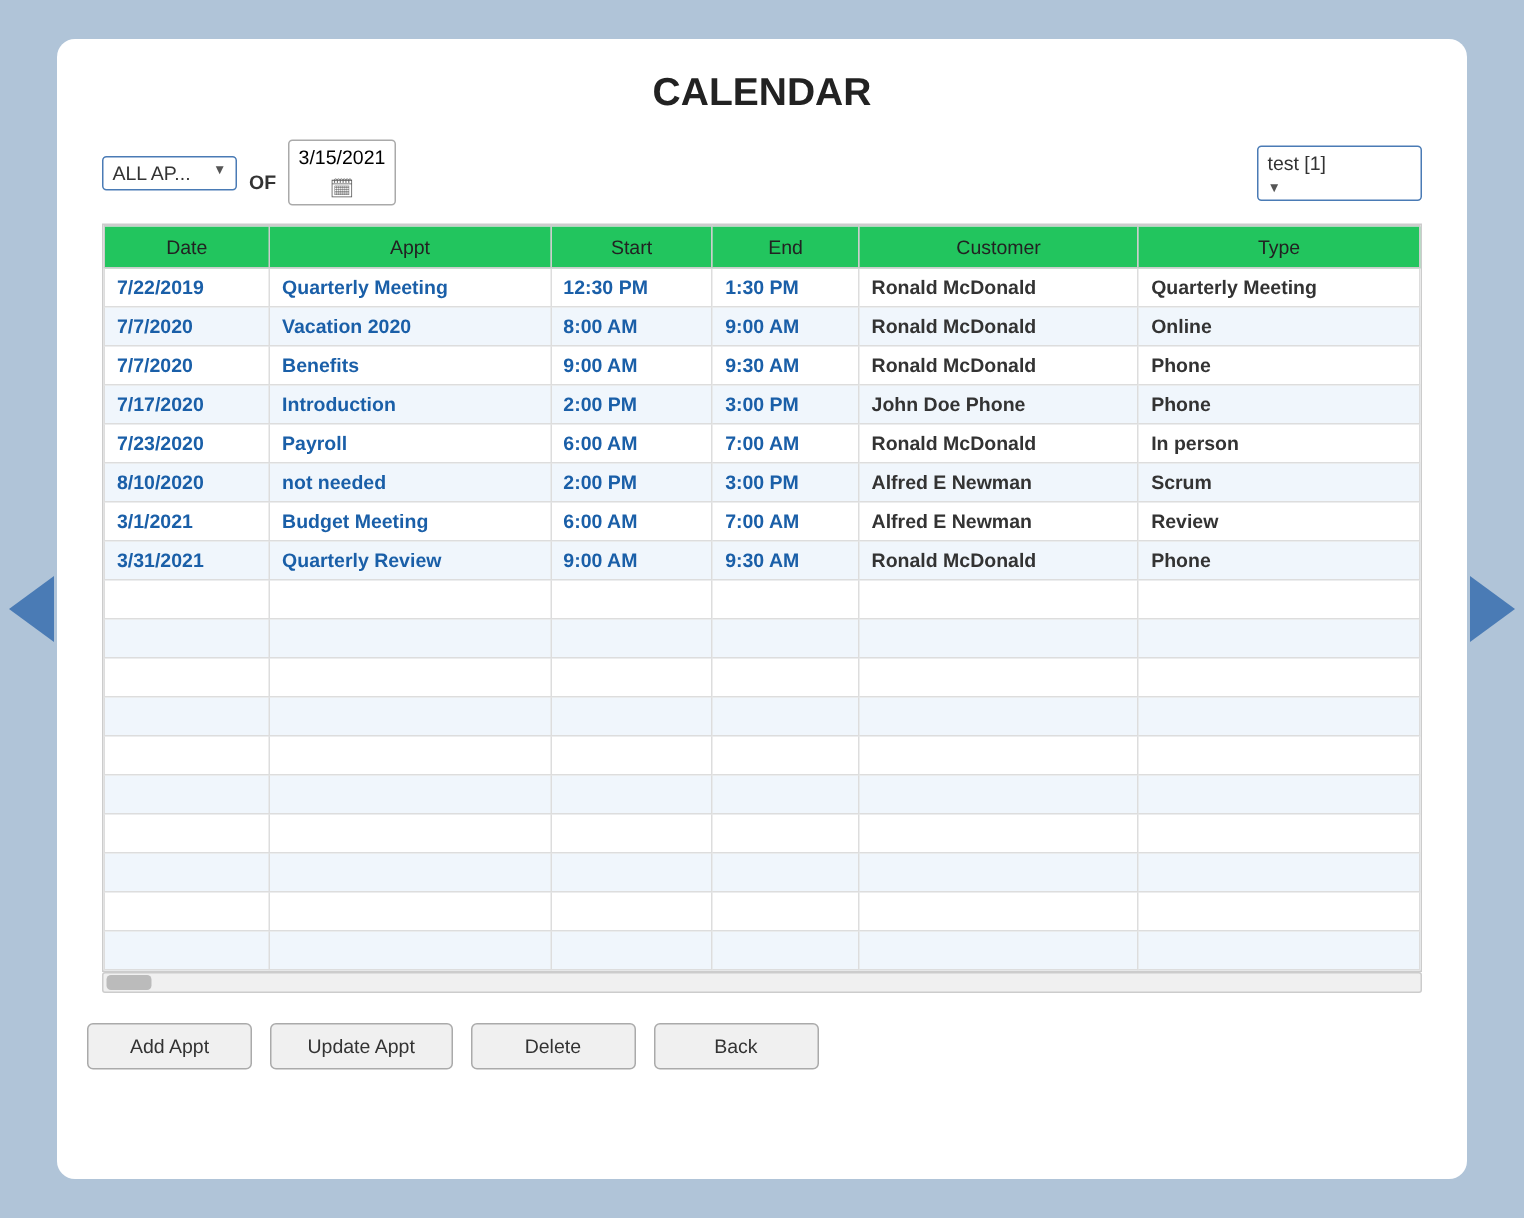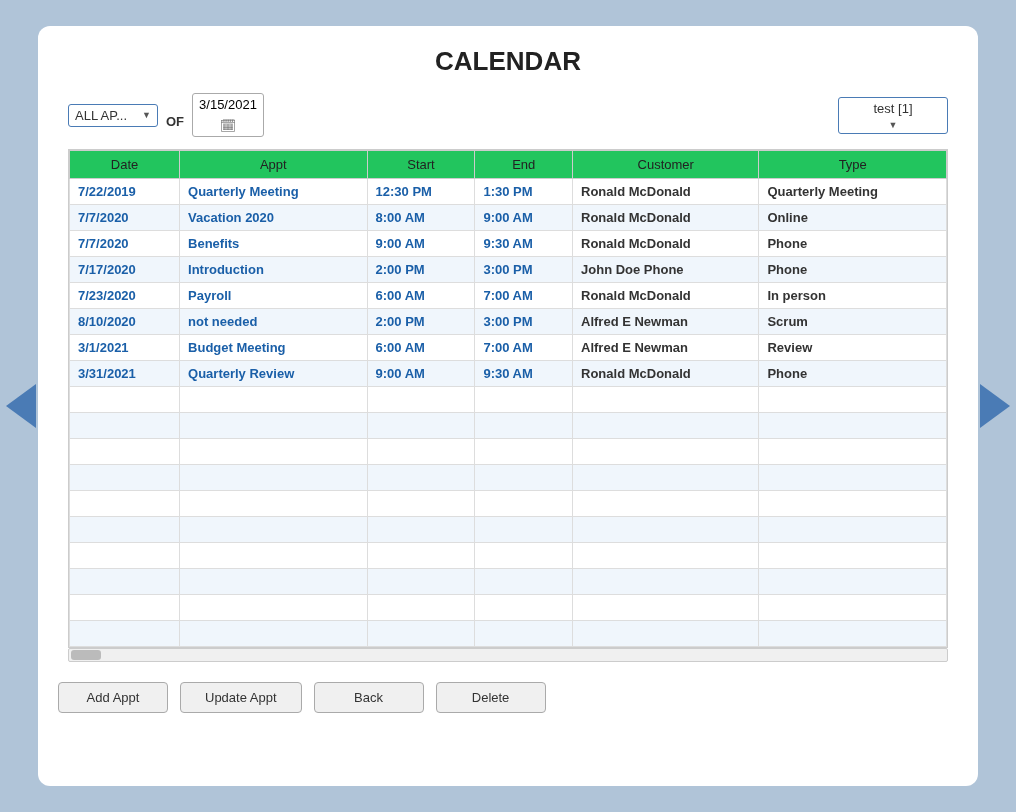--- a/index.html
+++ b/index.html
@@ -36,21 +36,20 @@
       justify-content: space-between;
       padding: 0 10px;
     }
     .toolbar-left {
       display: flex;
       align-items: center;
       gap: 8px;
     }
     .dropdown-btn {
       display: flex;
-      align-items: center;
       border: 1.5px solid #4a7bb5;
       border-radius: 3px;
       background: white;
       padding: 3px 6px;
       cursor: pointer;
       gap: 4px;
       min-width: 90px;
       justify-content: space-between;
       color: #333;
     }
@@ -394,16 +393,16 @@
     </div>
 
     <div class="scrollbar-area">
       <div class="scrollbar-thumb"></div>
     </div>
   </div>
 
   <div class="footer-buttons">
     <button class="footer-btn">Add Appt</button>
     <button class="footer-btn">Update Appt</button>
+    <button class="footer-btn">Delete</button>
     <button class="footer-btn">Back</button>
-    <button class="footer-btn">Delete</button>
   </div>
 </div>
 
 </body></html>

